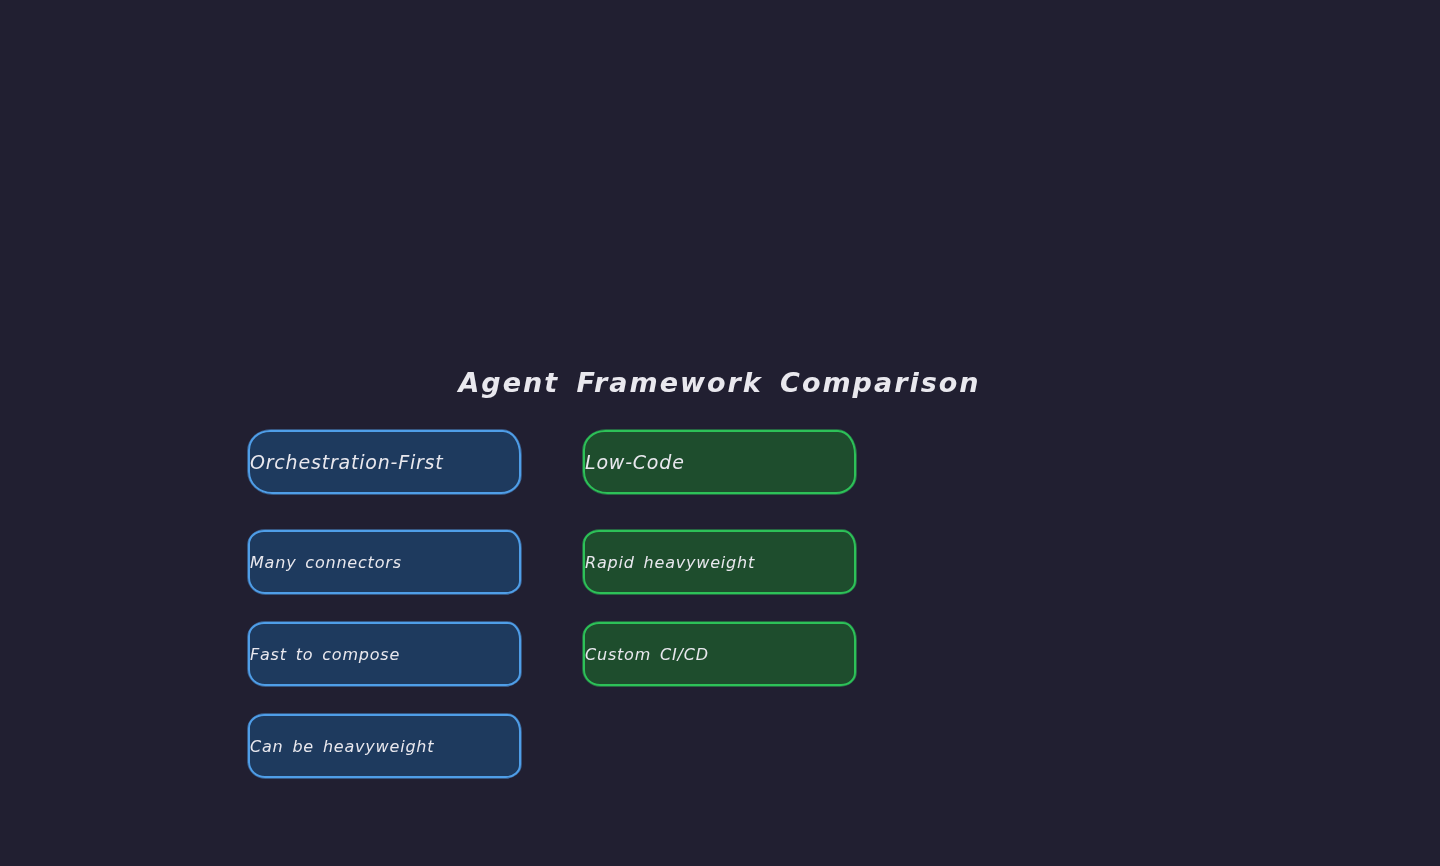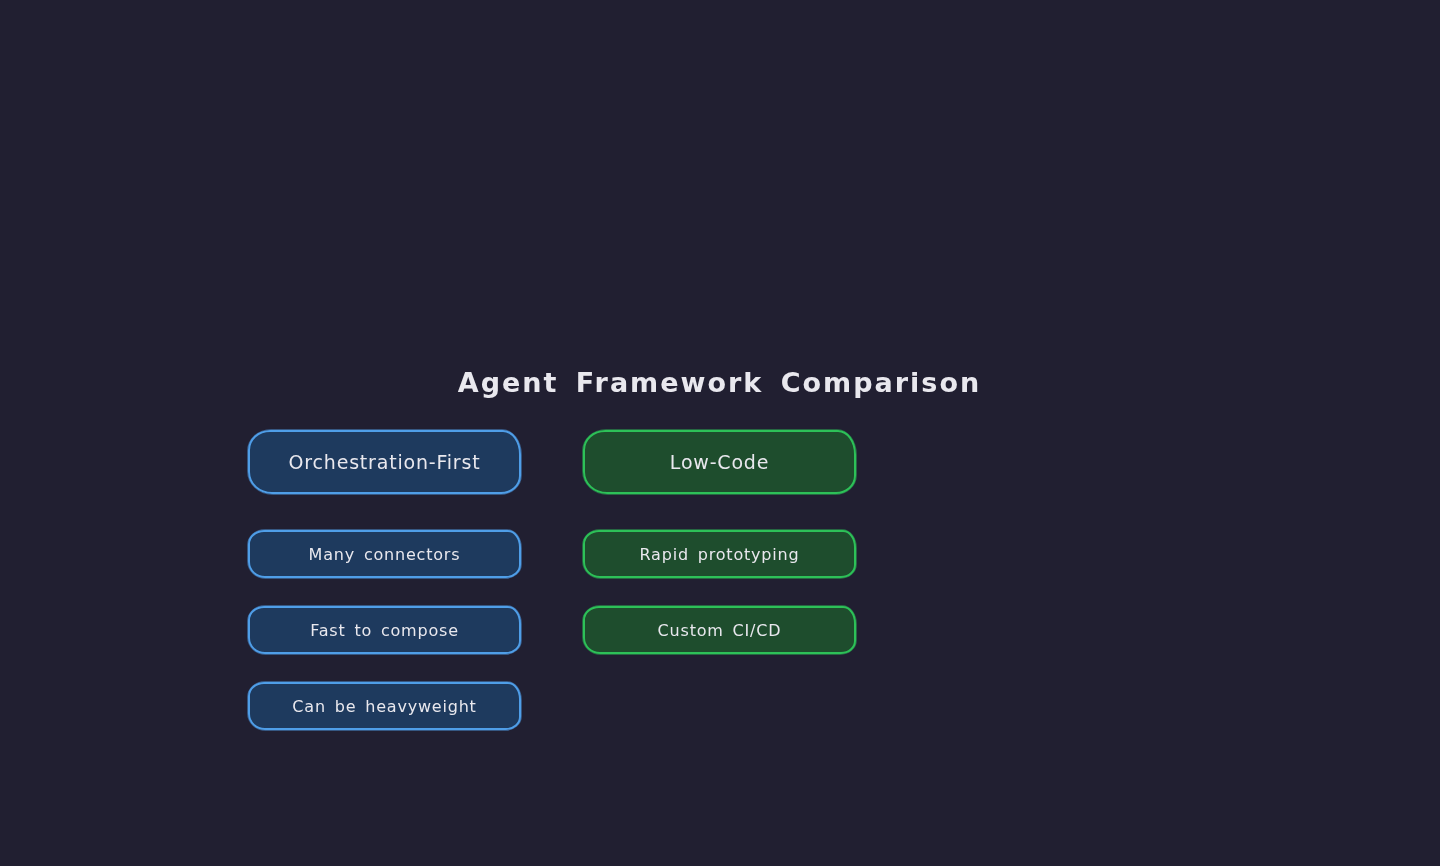--- a/index.html
+++ b/index.html
@@ -15,20 +15,21 @@
     position: relative;
     width: 1440px;
     height: 866px;
     background: var(--bg, #211f31);
   }
   .diagram {
     position: absolute;
     left: 248px;
     top: 366px;
     width: 943px;
+    font-style: italic;
   }
   .title {
     margin: 0 0 30px 0;
     text-align: center;
     font-size: 27px;
     line-height: 34px;
     font-weight: 600;
     letter-spacing: 2px;
     word-spacing: 6px;
     color: var(--text, #e9e8ee);
@@ -41,36 +42,36 @@
     width: 273px;
     flex: 0 0 273px;
     display: flex;
     flex-direction: column;
   }
   .box {
     box-sizing: border-box;
     position: relative;
     display: flex;
     align-items: center;
-    justify-content: center;
+    justify-content: flex-start;
     color: var(--text, #e9e8ee);
     letter-spacing: 0.8px;
     word-spacing: 3px;
     text-align: center;
   }
   .box.header {
     height: 64px;
     margin-bottom: 36px;
     font-size: 19px;
     border-width: 2.5px;
     border-style: solid;
     border-radius: 22px 18px 20px 24px / 20px 24px 18px 22px;
   }
   .box.item {
-    height: 48px;
+    height: 64px;
     margin-bottom: 28px;
     font-size: 16px;
     border-width: 2.5px;
     border-style: solid;
     border-radius: 16px 13px 15px 17px / 14px 17px 13px 16px;
   }
   .box.item:last-child { margin-bottom: 0; }
   
   .box::after {
     content: "";
@@ -120,21 +121,21 @@
           <span>Can be heavyweight</span>
         </div>
       </div>
 
 
       <div class="column">
         <div class="box header theme-green">
           <span>Low-Code</span>
         </div>
         <div class="box item theme-green">
-          <span>Rapid prototyping</span>
+          <span>Rapid heavyweight</span>
         </div>
         <div class="box item theme-green">
           <span>Custom CI/CD</span>
         </div>
       </div>
 
     </div>
   </div>
 </div>
 

